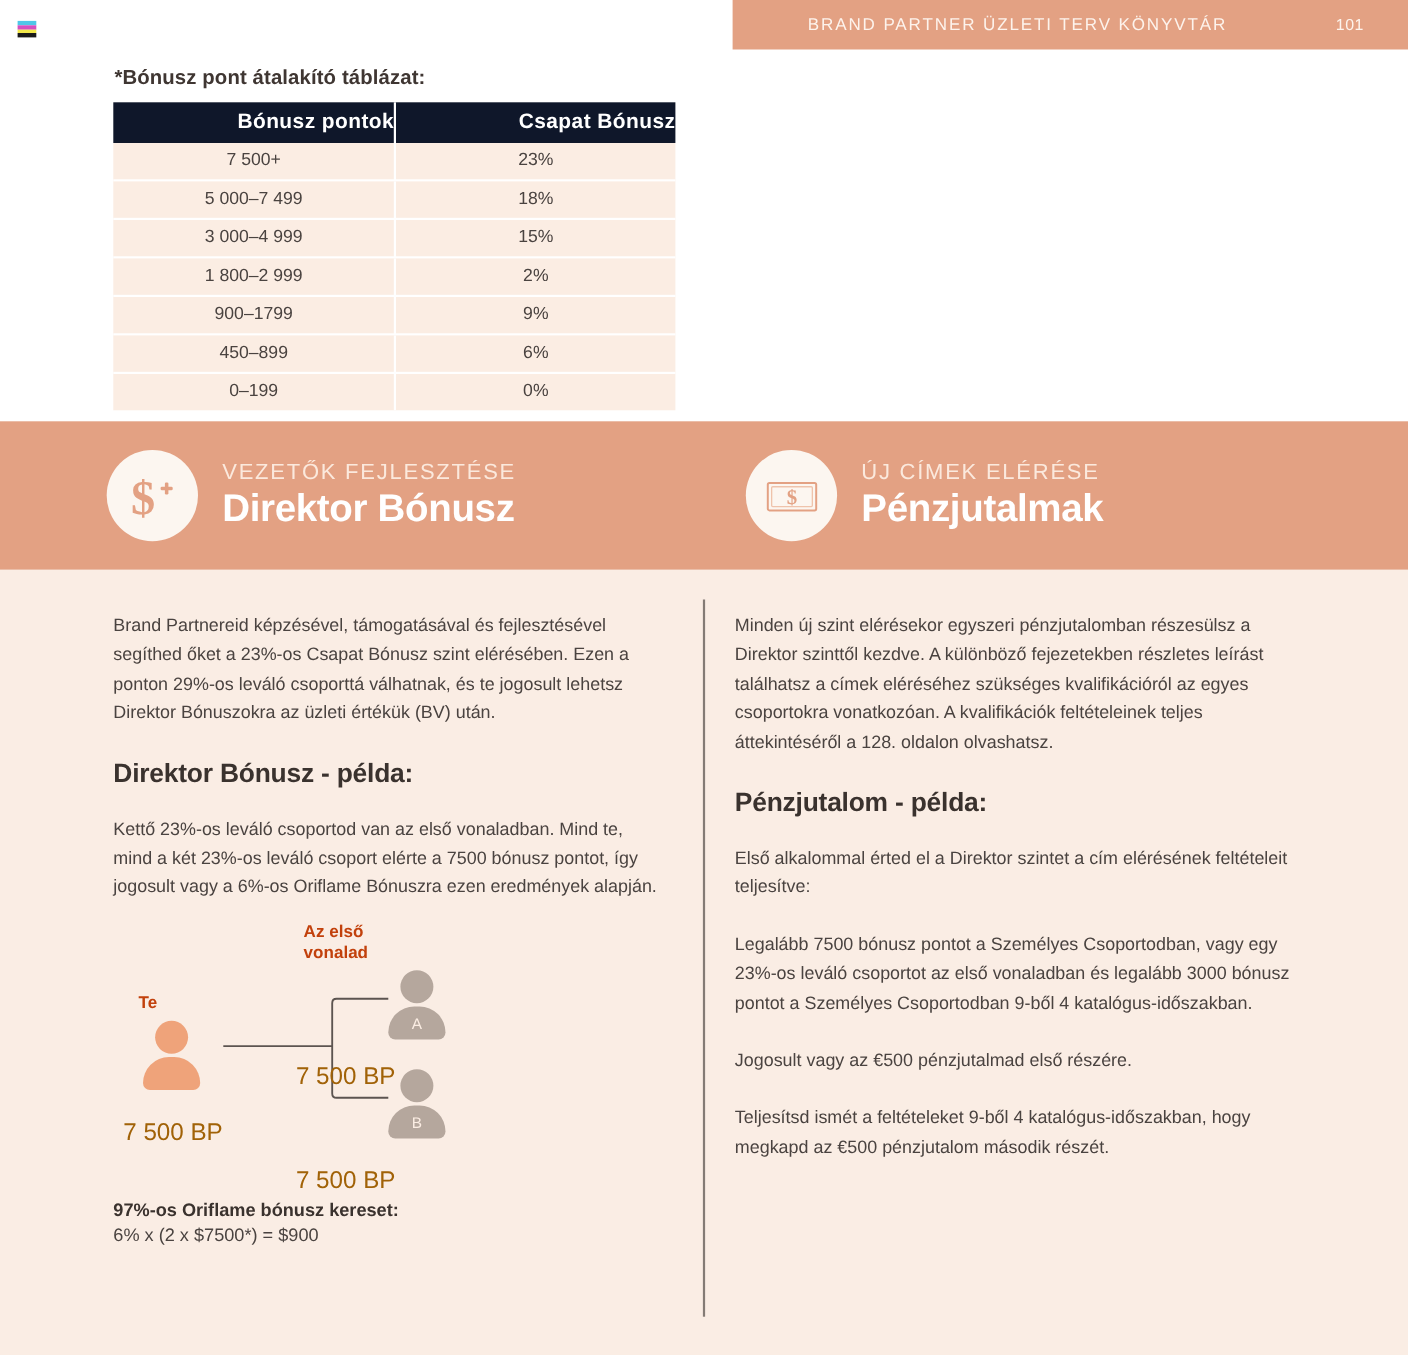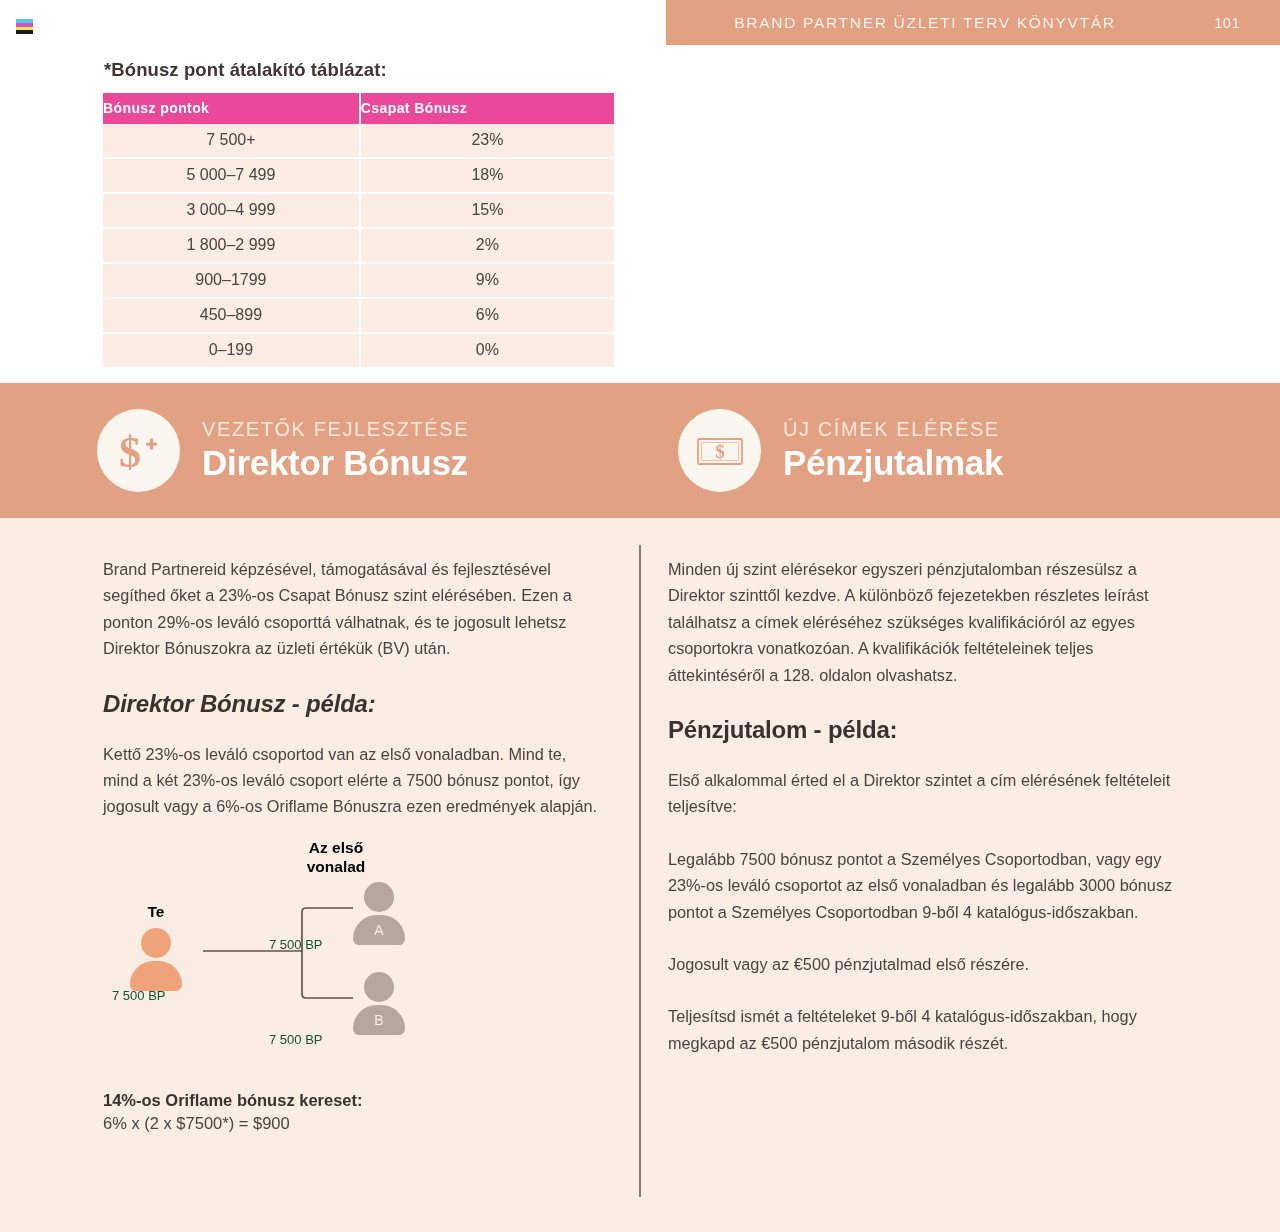--- a/index.html
+++ b/index.html
@@ -68,27 +68,27 @@
 
   
   .bonus-table {
     position: absolute;
     left: 103px; top: 93px;
     width: 511px;
     border-collapse: separate;
     border-spacing: 0;
   }
   .bonus-table th {
-    background: #ec4899;
+    background: #0f172a;
     color: #ffffff;
-    font-size: 14px;
+    font-size: 19px;
     font-weight: 600;
     letter-spacing: 0.4px;
     padding: 7px 0 8px;
-    text-align: left;
+    text-align: right;
     border-right: 2px solid #ffffff;
   }
   .bonus-table th:last-child { border-right: none; }
   .bonus-table td {
     background: #FBEDE3;
     color: #4a4340;
     font-size: 16px;
     padding: 7px 0 8px;
     text-align: center;
     border-right: 2px solid #ffffff;
@@ -175,31 +175,32 @@
   }
 
   
   .diagram {
     position: absolute;
     left: 103px; top: 838px;
     width: 370px; height: 230px;
   }
   .diag-label {
     position: absolute;
-    color: #000000;
+    color: #c2410c;
     font-size: 15.5px;
     font-weight: 700;
     line-height: 1.25;
-    text-align: center;
+    text-align: left;
   }
   .bp-label {
     position: absolute;
-    color: #14532d;
-    font-size: 13px;
+    color: #a16207;
+    font-size: 22px;
     white-space: nowrap;
+    margin-top: 28px;
   }
   .person { position: absolute; }
   .person .head {
     position: absolute;
     border-radius: 50%;
   }
   .person .torso {
     position: absolute;
     border-radius: 26px 26px 7px 7px;
   }
@@ -316,21 +317,21 @@
       <div class="banner-title">Pénzjutalmak</div>
     </div>
   </div>
 </div>
 
 <div class="body-zone"></div>
 <div class="divider"></div>
 
 <div class="col col-left" style="position:absolute;left:103px;top:556px;width:498px;">
   <p class="para">Brand Partnereid képzésével, támogatásával és fejlesztésével segíthed őket a 23%-os Csapat Bónusz szint elérésében. Ezen a ponton 29%-os leváló csoporttá válhatnak, és te jogosult lehetsz Direktor Bónuszokra az üzleti értékük (BV) után.</p>
-  <h2 class="sub-head" style="margin-top:28px;font-style:italic;">Direktor Bónusz - példa:</h2>
+  <h2 class="sub-head" style="margin-top:28px;">Direktor Bónusz - példa:</h2>
   <p class="para" style="margin-top:23px;">Kettő 23%-os leváló csoportod van az első vonaladban. Mind te, mind a két 23%-os leváló csoport elérte a 7500 bónusz pontot, így jogosult vagy a 6%-os Oriflame Bónuszra ezen eredmények alapján.</p>
 </div>
 
 <div class="diagram">
 
   <div class="diag-label" style="left:173px; top:0; width:120px; white-space:pre-line;">Az első
 vonalad</div>
 
   <svg width="370" height="230" style="position:absolute;left:0;top:0;" aria-hidden="true">
     <path d="M 100 113 L 199 113" fill="none" stroke="#5c5450" stroke-width="1.7"></path>
@@ -353,21 +354,21 @@
   <div class="bp-label" style="left:166px; top:99px;">7 500 BP</div>
 
   <div class="person" style="left:248px; top:134px; width:56px; height:60px;">
     <div class="head" style="left:13px; top:0;   width:30px; height:30px; background:#B5A79D;"></div>
     <div class="torso" style="left:2px;  top:33px; width:52px; height:30px; background:#B5A79D;"></div>
     <div class="tag" style="left:0; top:40px;">B</div>
   </div>
   <div class="bp-label" style="left:166px; top:194px;">7 500 BP</div>
 </div>
 
-<div class="earn-head">14%-os Oriflame bónusz kereset:</div>
+<div class="earn-head">97%-os Oriflame bónusz kereset:</div>
 <div class="earn-calc">6% x (2 x $7500*) = $900</div>
 
 <div class="col col-right" style="position:absolute;left:668px;top:556px;width:516px;">
   <p class="para">Minden új szint elérésekor egyszeri pénzjutalomban részesülsz a Direktor szinttől kezdve. A különböző fejezetekben részletes leírást találhatsz a címek eléréséhez szükséges kvalifikációról az egyes csoportokra vonatkozóan. A kvalifikációk feltételeinek teljes áttekintéséről a 128. oldalon olvashatsz.</p>
   <h2 class="sub-head" style="margin-top:28px;">Pénzjutalom - példa:</h2>
   <p class="para" style="margin-top:23px;">Első alkalommal érted el a Direktor szintet a cím elérésének feltételeit teljesítve:</p>
   <p class="para" style="margin-top:26px;">Legalább 7500 bónusz pontot a Személyes Csoportodban, vagy egy 23%-os leváló csoportot az első vonaladban és legalább 3000 bónusz pontot a Személyes Csoportodban 9-ből 4 katalógus-időszakban.</p>
   <p class="para" style="margin-top:26px;">Jogosult vagy az €500 pénzjutalmad első részére.</p>
   <p class="para" style="margin-top:26px;">Teljesítsd ismét a feltételeket 9-ből 4 katalógus-időszakban, hogy megkapd az €500 pénzjutalom második részét.</p>
 </div>

